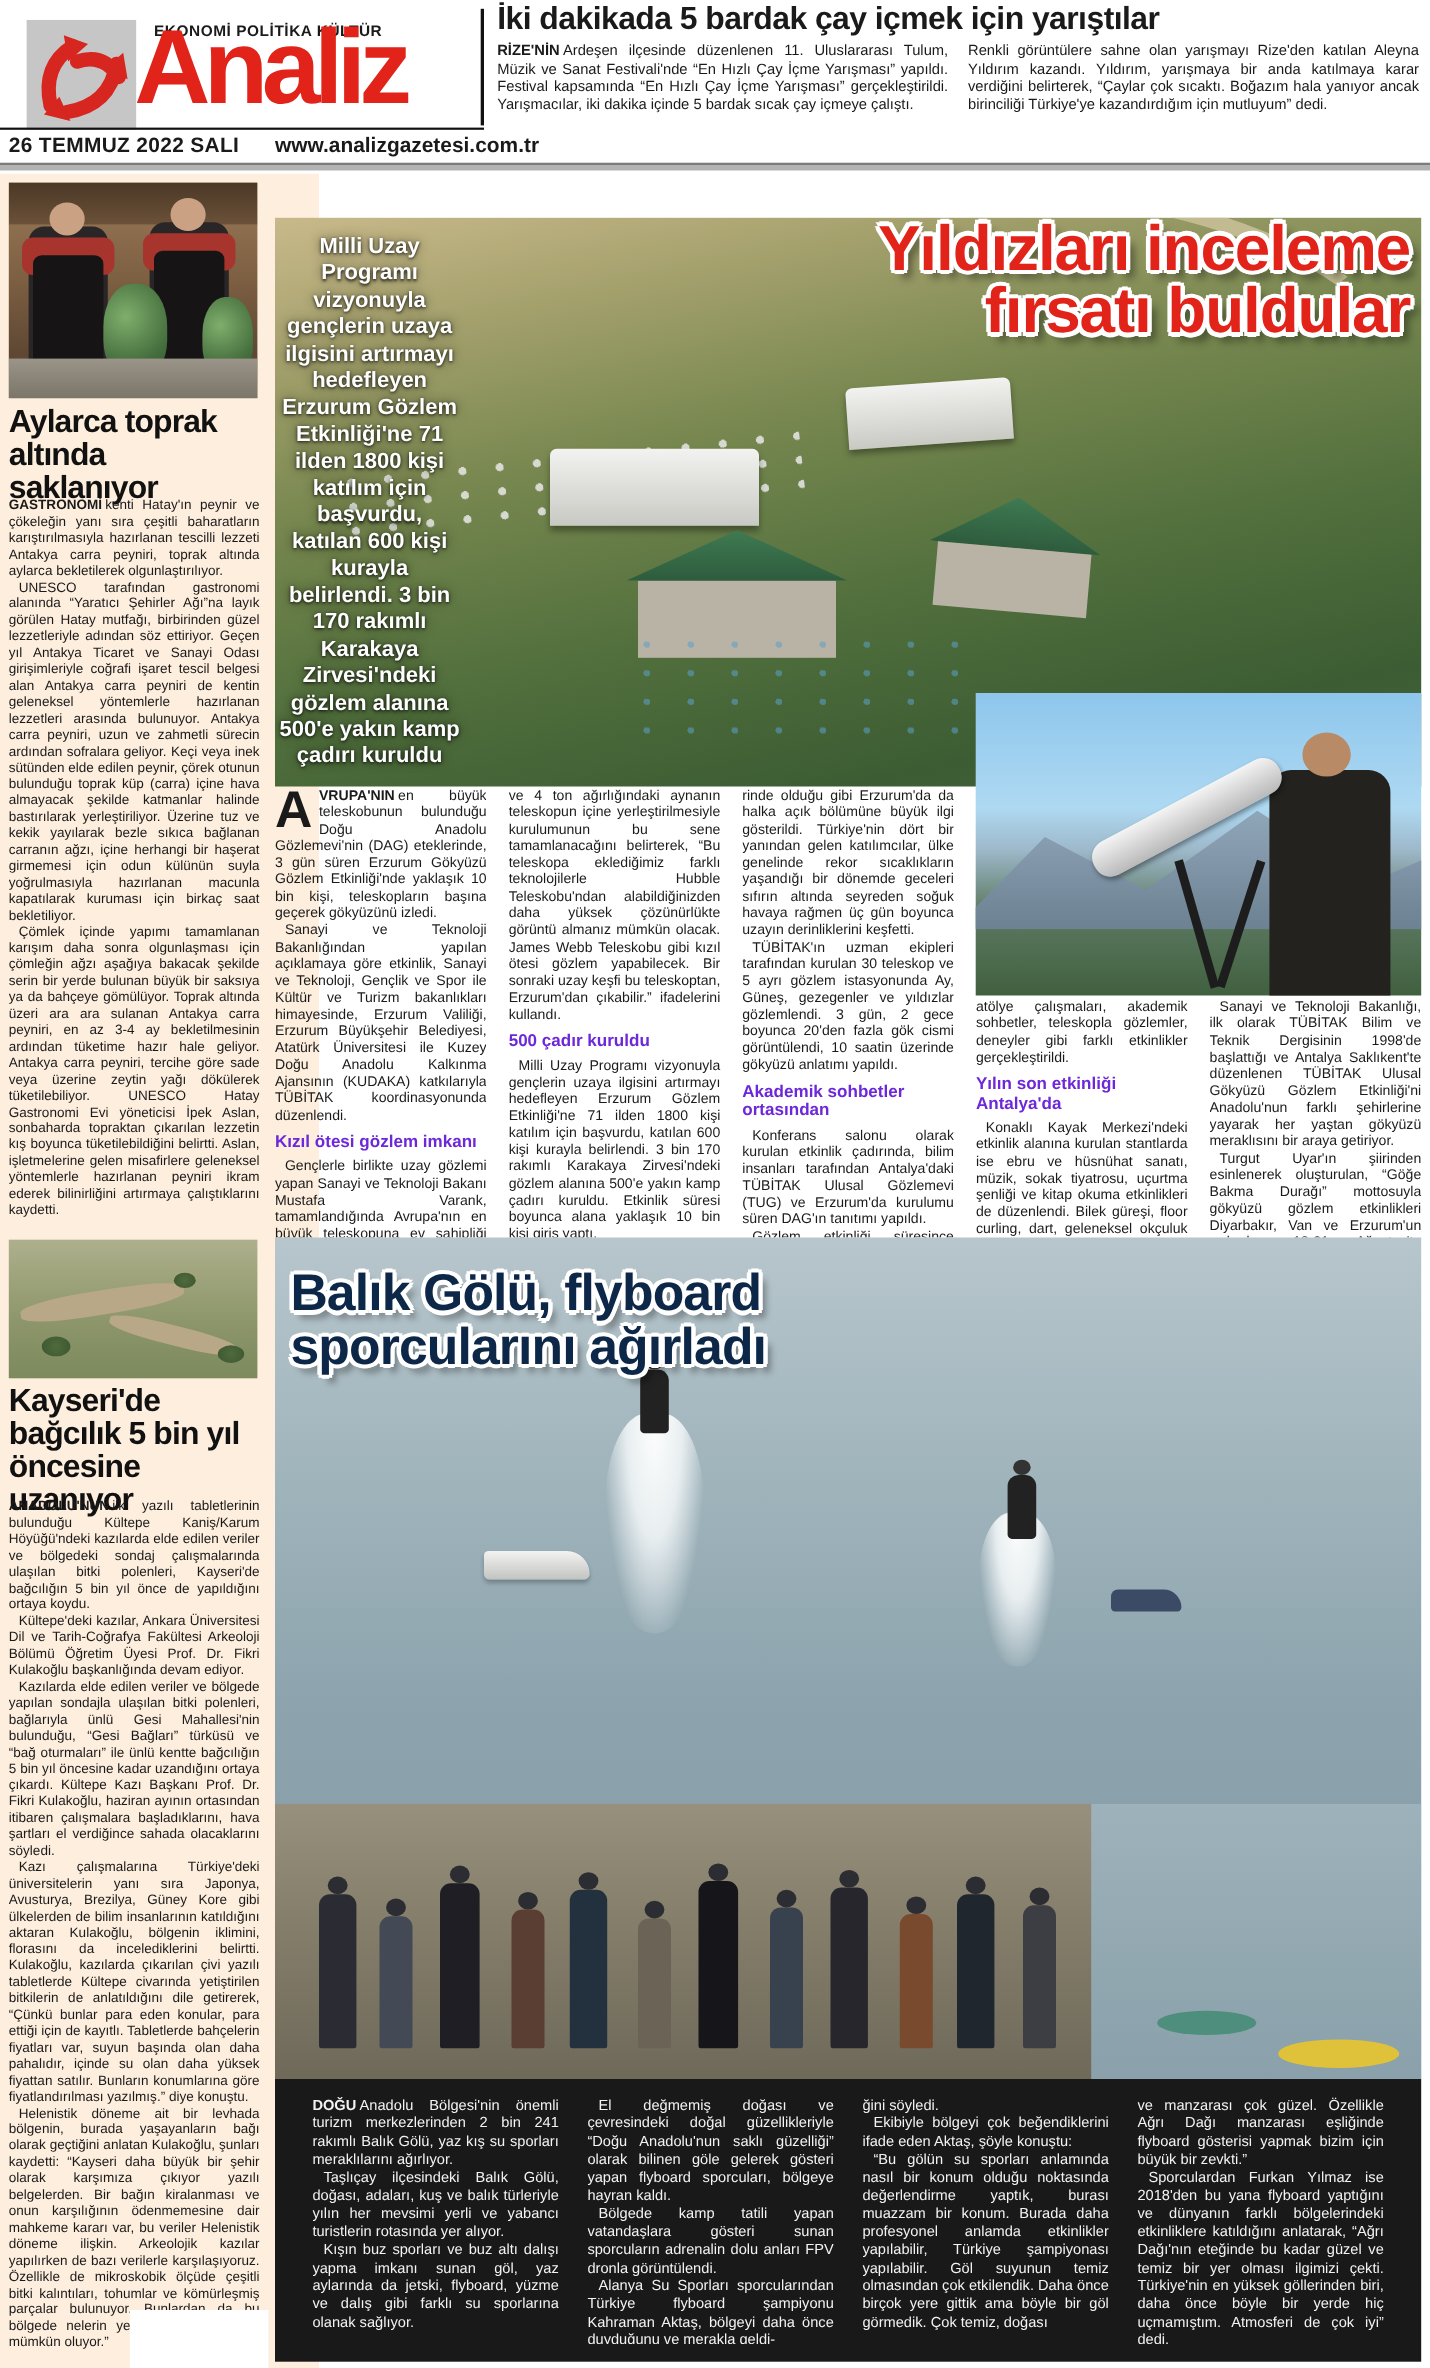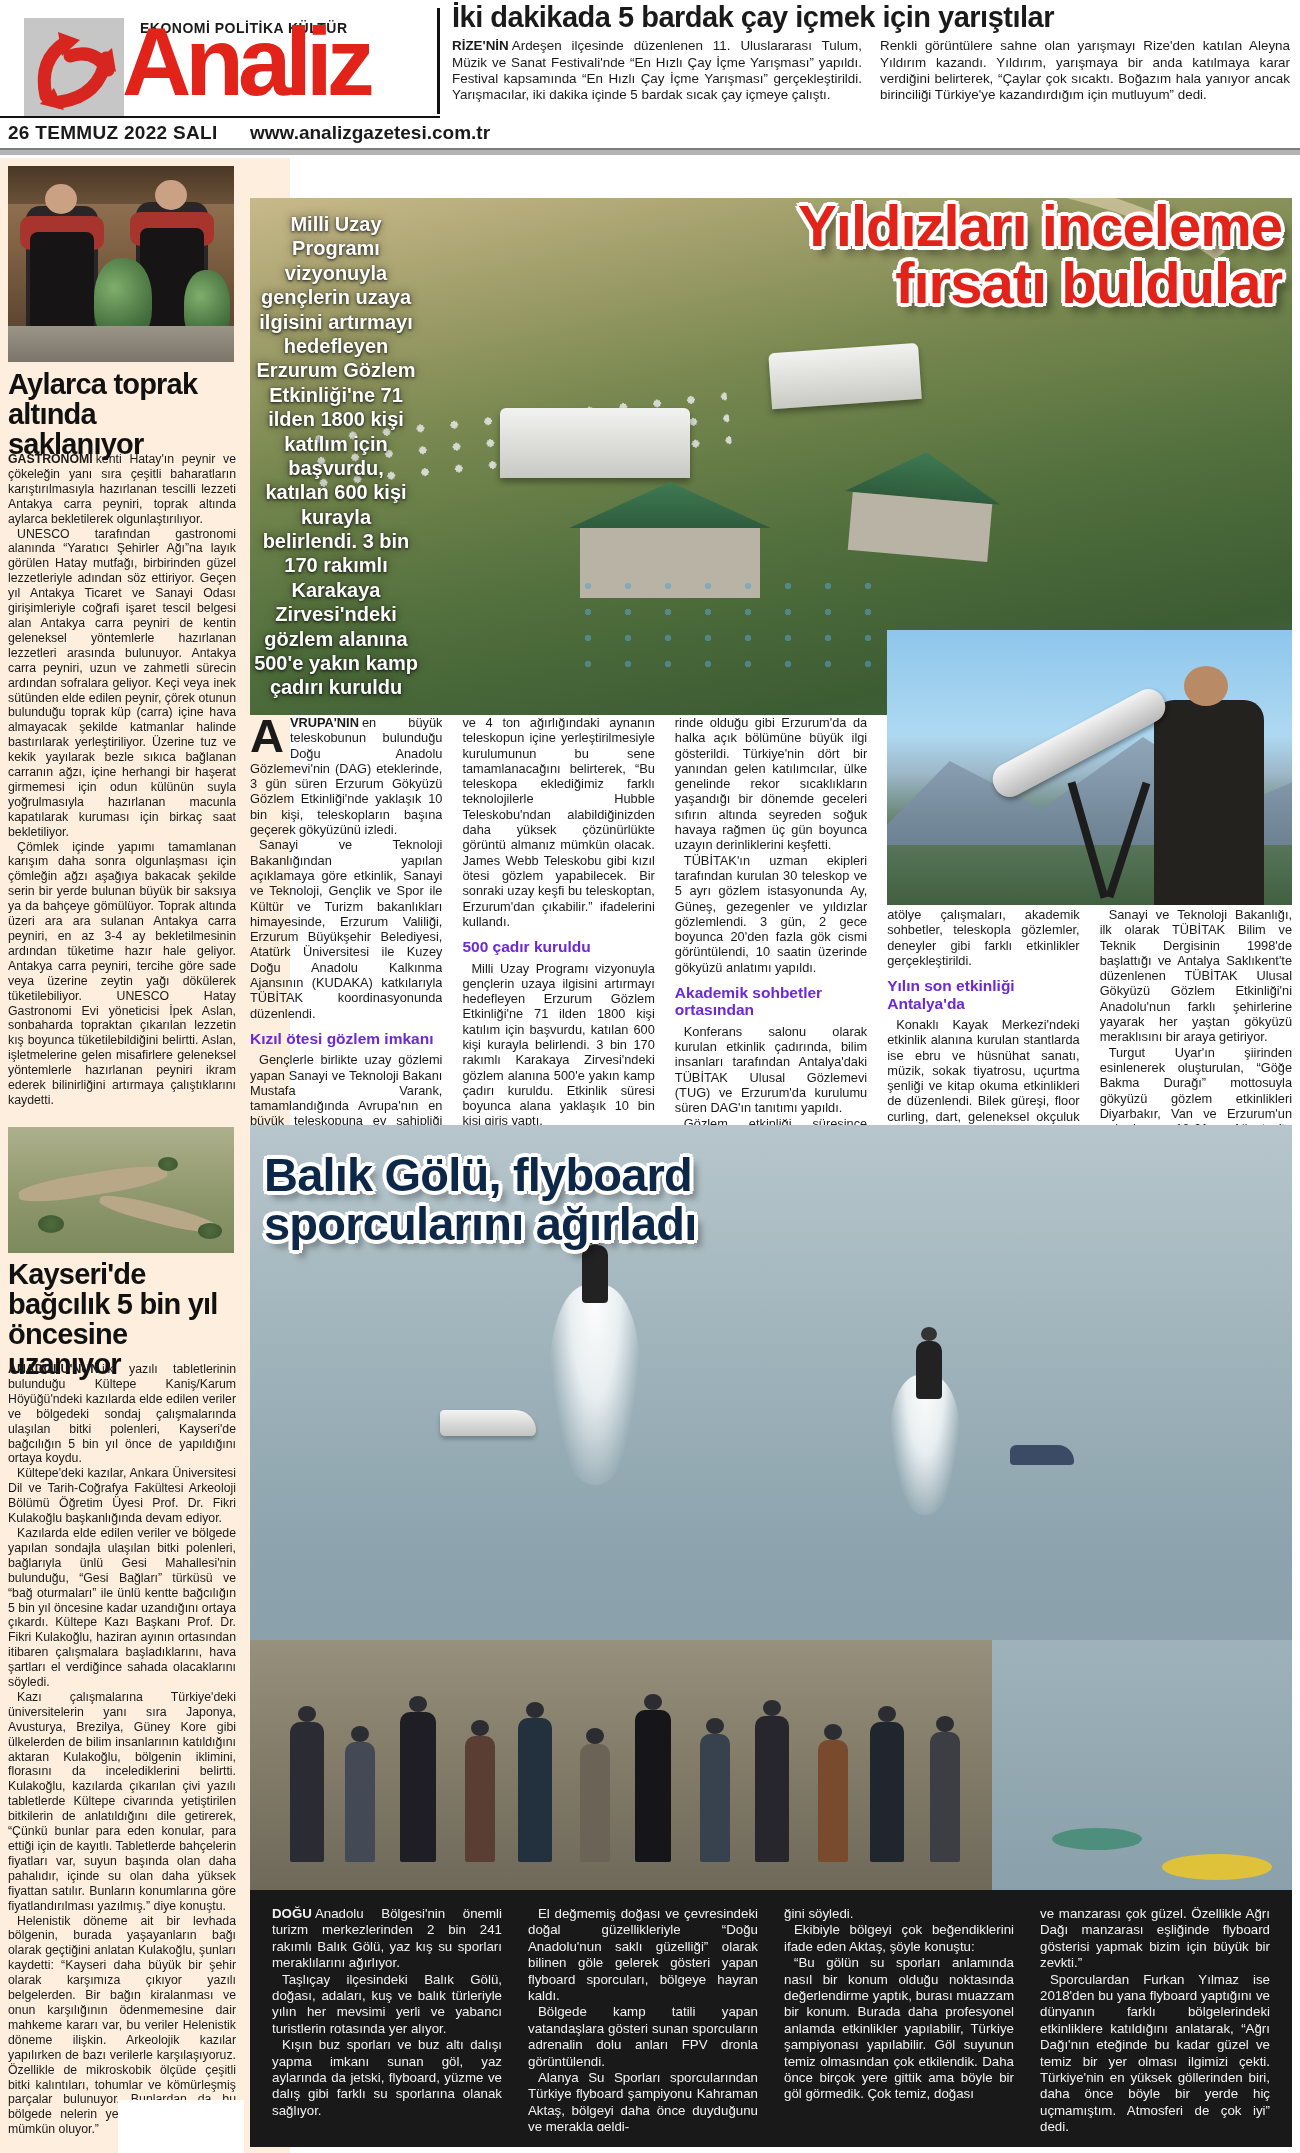--- a/index.html
+++ b/index.html
@@ -98,21 +98,21 @@
   .jetski{position:absolute;width:64px;height:20px;border-radius:10px 26px 6px 6px;background:#3b4b66;}
   .shoreband{position:absolute;left:0;top:515px;width:1042px;height:250px;background:linear-gradient(180deg,#97907d 0%,#847d6a 45%,#6f695a 100%);}
   .shoreband .waterpatch{position:absolute;right:0;top:0;width:300px;height:250px;background:linear-gradient(180deg,#9db2ba,#8aa0aa);}
   .person{position:absolute;bottom:28px;border-radius:10px 10px 2px 2px;background:#23232a;}
   .person:before{content:"";position:absolute;left:50%;top:-16px;width:18px;height:16px;margin-left:-9px;border-radius:50%;background:#2c2c33;}
   .kayak{position:absolute;border-radius:50%;}
   #story2-headline{left:14px;top:26px;font-size:47px;font-weight:800;line-height:1.04;letter-spacing:-.8px;color:#0c2747;
       text-shadow:-3px -3px 0 #fff,3px -3px 0 #fff,-3px 3px 0 #fff,3px 3px 0 #fff,-4px 0 0 #fff,4px 0 0 #fff,0 -4px 0 #fff,0 4px 0 #fff,6px 7px 7px rgba(0,0,0,.4);}
 
   
-  #darkbox{left:250px;top:1890px;width:1042px;height:257px;background:#191919;box-sizing:border-box;padding:16px 22px;display:flex;gap:26px;z-index:6;}
+  #darkbox{left:250px;top:1890px;width:1042px;height:257px;background:#191919;box-sizing:border-box;padding:16px 34px;display:flex;gap:26px;z-index:6;}
   .dcol{flex:1;color:#f3f3f3;font-size:13.3px;line-height:16.4px;text-align:justify;overflow:hidden;}
   .dcol p{margin:0;}
   .dcol p.ind{text-indent:10px;}
 
   #white-notch{left:118px;top:2100px;width:126px;height:53px;background:#fff;z-index:7;}
 </style>
 </head>
 <body>
 
 <div id="page">

